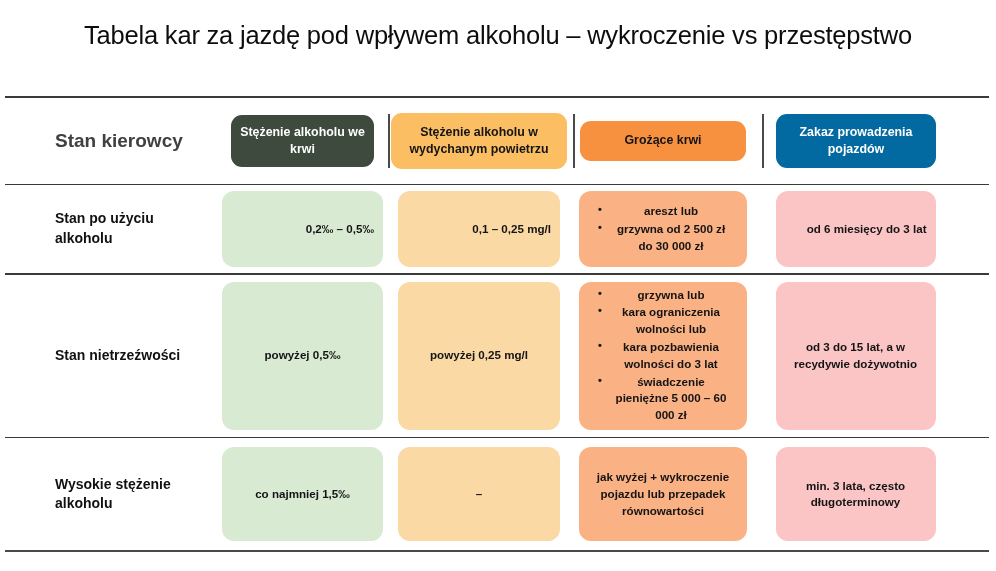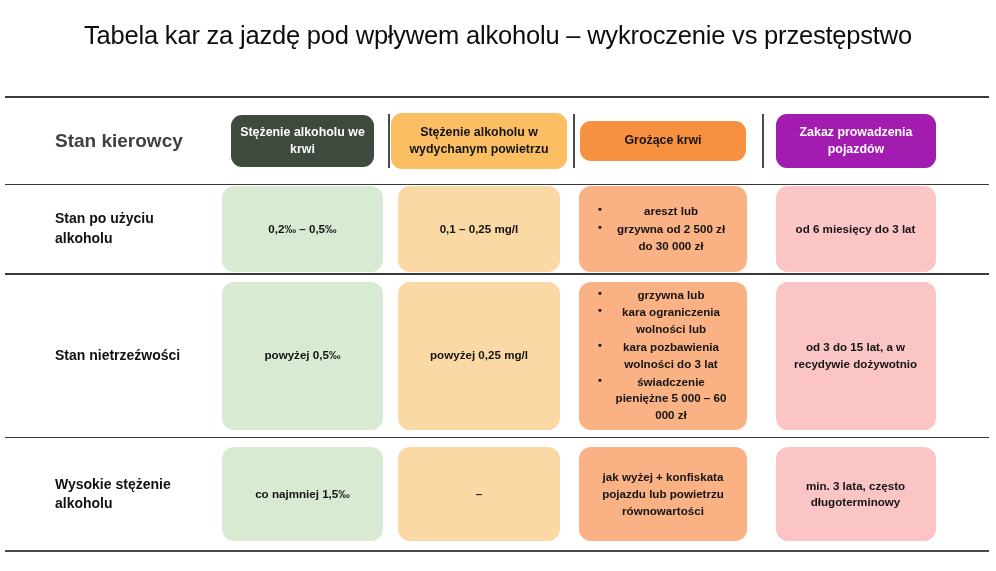--- a/index.html
+++ b/index.html
@@ -80,21 +80,21 @@
     font-weight: bold;
     line-height: 1.34;
     display: flex;
     align-items: center;
     justify-content: center;
     padding: 6px 8px;
   }
   .pill-blood  { background: #3d4a3d; color: #ffffff; width: 143px; height: 52px; }
   .pill-breath { background: #fbbe63; color: #141414; width: 176px; height: 56px; }
   .pill-pen    { background: #f7903f; color: #141414; width: 166px; height: 40px; }
-  .pill-ban    { background: #a21caf; color: #ffffff; width: 160px; height: 54px; padding-left: 9px; }
+  .pill-ban    { background: #0369a1; color: #ffffff; width: 160px; height: 54px; padding-left: 9px; }
 
   .divider {
     position: absolute;
     top: 16px;
     width: 1.6px;
     height: 54px;
     background: #4a4a4a;
   }
   .div-1 { left: 383px; }
   .div-2 { left: 568px; }
@@ -123,21 +123,21 @@
     line-height: 1.45;
     color: #141414;
     padding: 6px 9px;
   }
   .cell-green  { background: #d9ead3; width: 161px; }
   .cell-yellow { background: #fbd9a5; width: 162px; }
   .cell-orange { background: #fab184; width: 168px; }
   .cell-pink   { background: #fbc5c5; width: 160px; }
 
   
-  .data-row-1 .cell { height: 86px; }
+  .data-row-1 .cell { height: 76px; justify-content: flex-end; }
   .data-row-2 .cell { height: 148px; }
   .data-row-3 .cell { height: 94px; }
 
   .bullets {
     list-style: none;
     width: 100%;
     padding: 0 2px 0 4px;
   }
   .bullets li {
     position: relative;
@@ -250,21 +250,21 @@
       <div class="c-state">
         <div class="row-label">Wysokie stężenie alkoholu</div>
       </div>
       <div class="c-blood cellwrap">
         <div class="cell cell-green">co najmniej 1,5‰</div>
       </div>
       <div class="c-breath cellwrap">
         <div class="cell cell-yellow">–</div>
       </div>
       <div class="c-pen cellwrap">
-        <div class="cell cell-orange">jak wyżej + konfiskata pojazdu lub powietrzu równowartości</div>
+        <div class="cell cell-orange">jak wyżej + wykroczenie pojazdu lub przepadek równowartości</div>
       </div>
       <div class="c-ban cellwrap">
         <div class="cell cell-pink">min. 3 lata, często długoterminowy</div>
       </div>
     </div>
 
     <div class="rule thin"></div>
 
   </div>
 </div>

